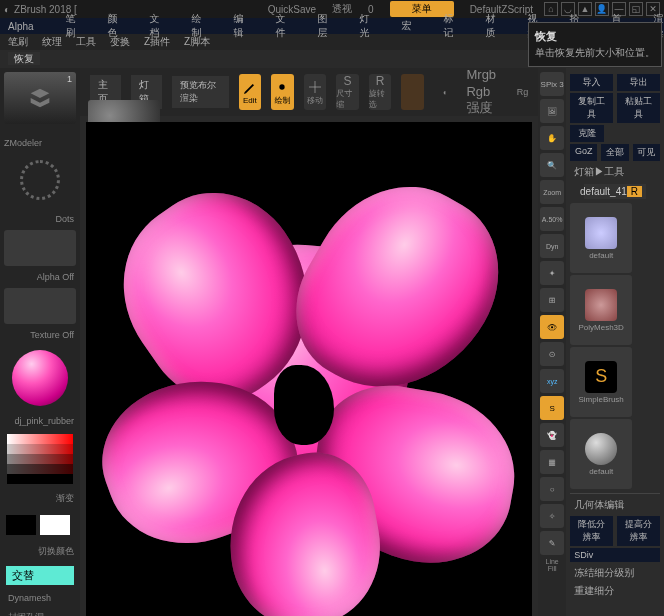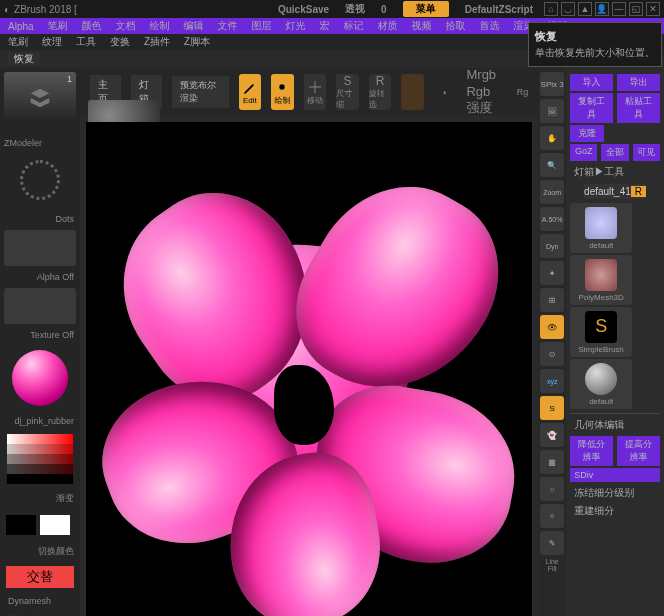--- a/index.html
+++ b/index.html
@@ -1,63 +1,63 @@
 <!DOCTYPE html>
 <html><head>
 <meta charset="utf-8">
 <style>
 * { margin:0; padding:0; box-sizing:border-box; font-family:Arial,sans-serif; }
 body { background:#2a2a2a; color:#999; font-size:10px; width:664px; height:616px; overflow:hidden; position:relative; }
 .titlebar { height:18px; background:#1a1a1a; display:flex; align-items:center; padding:0 4px; color:#888; font-size:10px; }
 .titlebar .tb-left { flex:0 0 auto; }
 .titlebar .tb-spacer { flex:1; }
-.titlebar .tb-item { margin:0 8px; font-size:10px;font-weight:bold; }
-.titlebar .orange { background:#e8a330; color:#000; padding:1px 13px; border-radius:2px; }
+.titlebar .tb-item { margin:0 8px; font-size:10px; }
+.titlebar .orange { background:#e8a330; color:#000; padding:1px 22px; border-radius:2px; }
 .titlebar .tb-btn { width:14px; height:14px; border:1px solid #555; margin-left:3px; display:flex; align-items:center; justify-content:center; font-size:9px; }
-.menubar { height:16px; background:#6d28d9; display:flex; padding:0 8px; gap:14px; align-items:center; font-size:10px; color:#aaa; }
+.menubar { height:16px; background:#0f172a; display:flex; padding:0 8px; gap:32px; align-items:center; font-size:10px; color:#aaa; }
 .menubar span { cursor:default; }
 .subbar { height:16px; background:#242424; display:flex; padding:0 8px; gap:14px; align-items:center; font-size:10px; color:#aaa; }
 .tablabel { background:#2f2f2f; padding:1px 6px; font-size:10px; color:#ccc; }
 .content { display:flex; height:calc(100% - 50px); }
 .left-col { width:80px; background:#252525; padding:4px; display:flex; flex-direction:column; gap:4px; }
 .thumb { width:72px; height:52px; background:#3a3a3a; border-radius:3px; display:flex; align-items:center; justify-content:center; font-size:9px; color:#888; position:relative; }
 .thumb.grad { background: radial-gradient(circle at 30% 30%, #888, #222); }
 .thumb-label { font-size:9px; color:#888; text-align:left; margin-top:14px; }
 .spinner { width:40px; height:40px; margin:8px auto; position:relative; }
 .spinner::before { content:''; position:absolute; inset:0; border:3px dotted #666; border-radius:50%; }
 .section-label { font-size:9px; color:#888; text-align:right; padding:2px; }
 .alpha-sw { width:72px; height:36px; background:#3a3a3a; border-radius:3px; }
 .mat-ball { width:56px; height:56px; margin:4px auto; border-radius:50%; background: radial-gradient(circle at 35% 25%, #ffccee, #ff55bb 35%, #cc0088 70%, #550033); }
 .color-strip { width:66px; height:50px; margin:2px auto; display:flex; flex-direction:column; }
 .color-strip div { flex:1; }
 .swatches { display:flex; gap:4px; margin:4px 2px; }
 .swatch { width:30px; height:20px; }
-.btn-orange { background:#ef4444; color:#000; padding:2px 6px; font-size:13px; text-align:center; margin:2px; }
+.btn-orange { background:#5eead4; color:#000; padding:2px 6px; font-size:11px; margin:2px; }
 .mid-col { flex:1; background:#2a2a2a; display:flex; flex-direction:column; }
 .toolbar { height:48px; display:flex; align-items:center; padding:4px 10px; gap:10px; background:#262626; }
 .tool-tab { padding:3px 8px; background:#333; font-size:10px; color:#bbb; }
 .tool-icon { width:30px; height:36px; background:#333; border-radius:3px; display:flex; flex-direction:column; align-items:center; justify-content:center; font-size:8px; color:#888; }
 .tool-icon.on { background:#e8a330; color:#000; }
 .tool-icon svg { width:16px; height:16px; }
 .viewport { flex:1; margin:6px; background:#000; display:flex; align-items:center; justify-content:center; position:relative; overflow:hidden; }
 .flower { width:380px; height:420px; position:relative; }
 .petal { position:absolute; background: radial-gradient(ellipse at 40% 30%, #ffcce8 0%, #ff66cc 30%, #ff33aa 55%, #dd1188 75%, #880055 100%); border-radius:50% 45% 60% 40%; box-shadow: inset -8px -8px 20px rgba(0,0,0,0.5), inset 6px 6px 15px rgba(255,200,230,0.4); }
 .right-tools { width:30px; background:#282828; padding:4px 2px; display:flex; flex-direction:column; gap:3px; align-items:center; }
 .rt-icon { width:24px; height:24px; background:#3a3a3a; border-radius:3px; display:flex; align-items:center; justify-content:center; font-size:8px; color:#aaa; }
 .rt-icon.on { background:#e8a330; color:#000; }
 .right-panel { width:140px; background:#2c2c2c; padding:4px; font-size:10px; color:#aaa; overflow:hidden; }
 .tooltip { position:absolute; top:22px; right:2px; width:134px; background:#1a1a1a; border:1px solid #555; padding:6px; z-index:10; }
 .tooltip h4 { color:#ddd; font-size:11px; font-weight:bold; margin-bottom:2px; }
 .tooltip p { color:#aaa; font-size:10px; }
 .panel-row { display:flex; gap:4px; margin:2px 0; }
-.panel-cell { flex:1; background:#6d28d9; padding:2px 4px; font-size:9px; color:#bbb; text-align:center; }
+.panel-cell { flex:1; background:#0f172a; padding:2px 4px; font-size:9px; color:#bbb; text-align:center; }
 .panel-cell.wide { text-align:left; }
-.panel-header { background:#333; padding:2px 4px; font-size:10px; color:#ccc; display:flex; justify-content:center; margin:3px 14px; }
+.panel-header { background:#333; padding:2px 4px; font-size:10px; color:#ccc; display:flex; justify-content:flex-end; margin:3px 14px; }
 .tool-grid { display:flex; flex-wrap:wrap; gap:2px; margin:4px 0; }
-.tool-thumb { width:62px; height:50px; background:#3a3a3a; border-radius:3px; display:flex; flex-direction:column; align-items:center; justify-content:center; font-size:8px; color:#999; }
+.tool-thumb { width:62px; height:70px; background:#3a3a3a; border-radius:3px; display:flex; flex-direction:column; align-items:center; justify-content:center; font-size:8px; color:#999; }
 .tool-thumb .ic { width:32px; height:32px; border-radius:4px; margin-bottom:2px; }
 .panel-section { padding:2px 4px; font-size:10px; color:#aaa; }
 .sep { height:1px; background:#444; margin:2px 0; }
 </style>
 </head>
 <body>
 
 <div class="titlebar">
   <span>◐</span>
   <span class="tb-left" style="margin-left:4px">ZBrush 2018 [</span>

